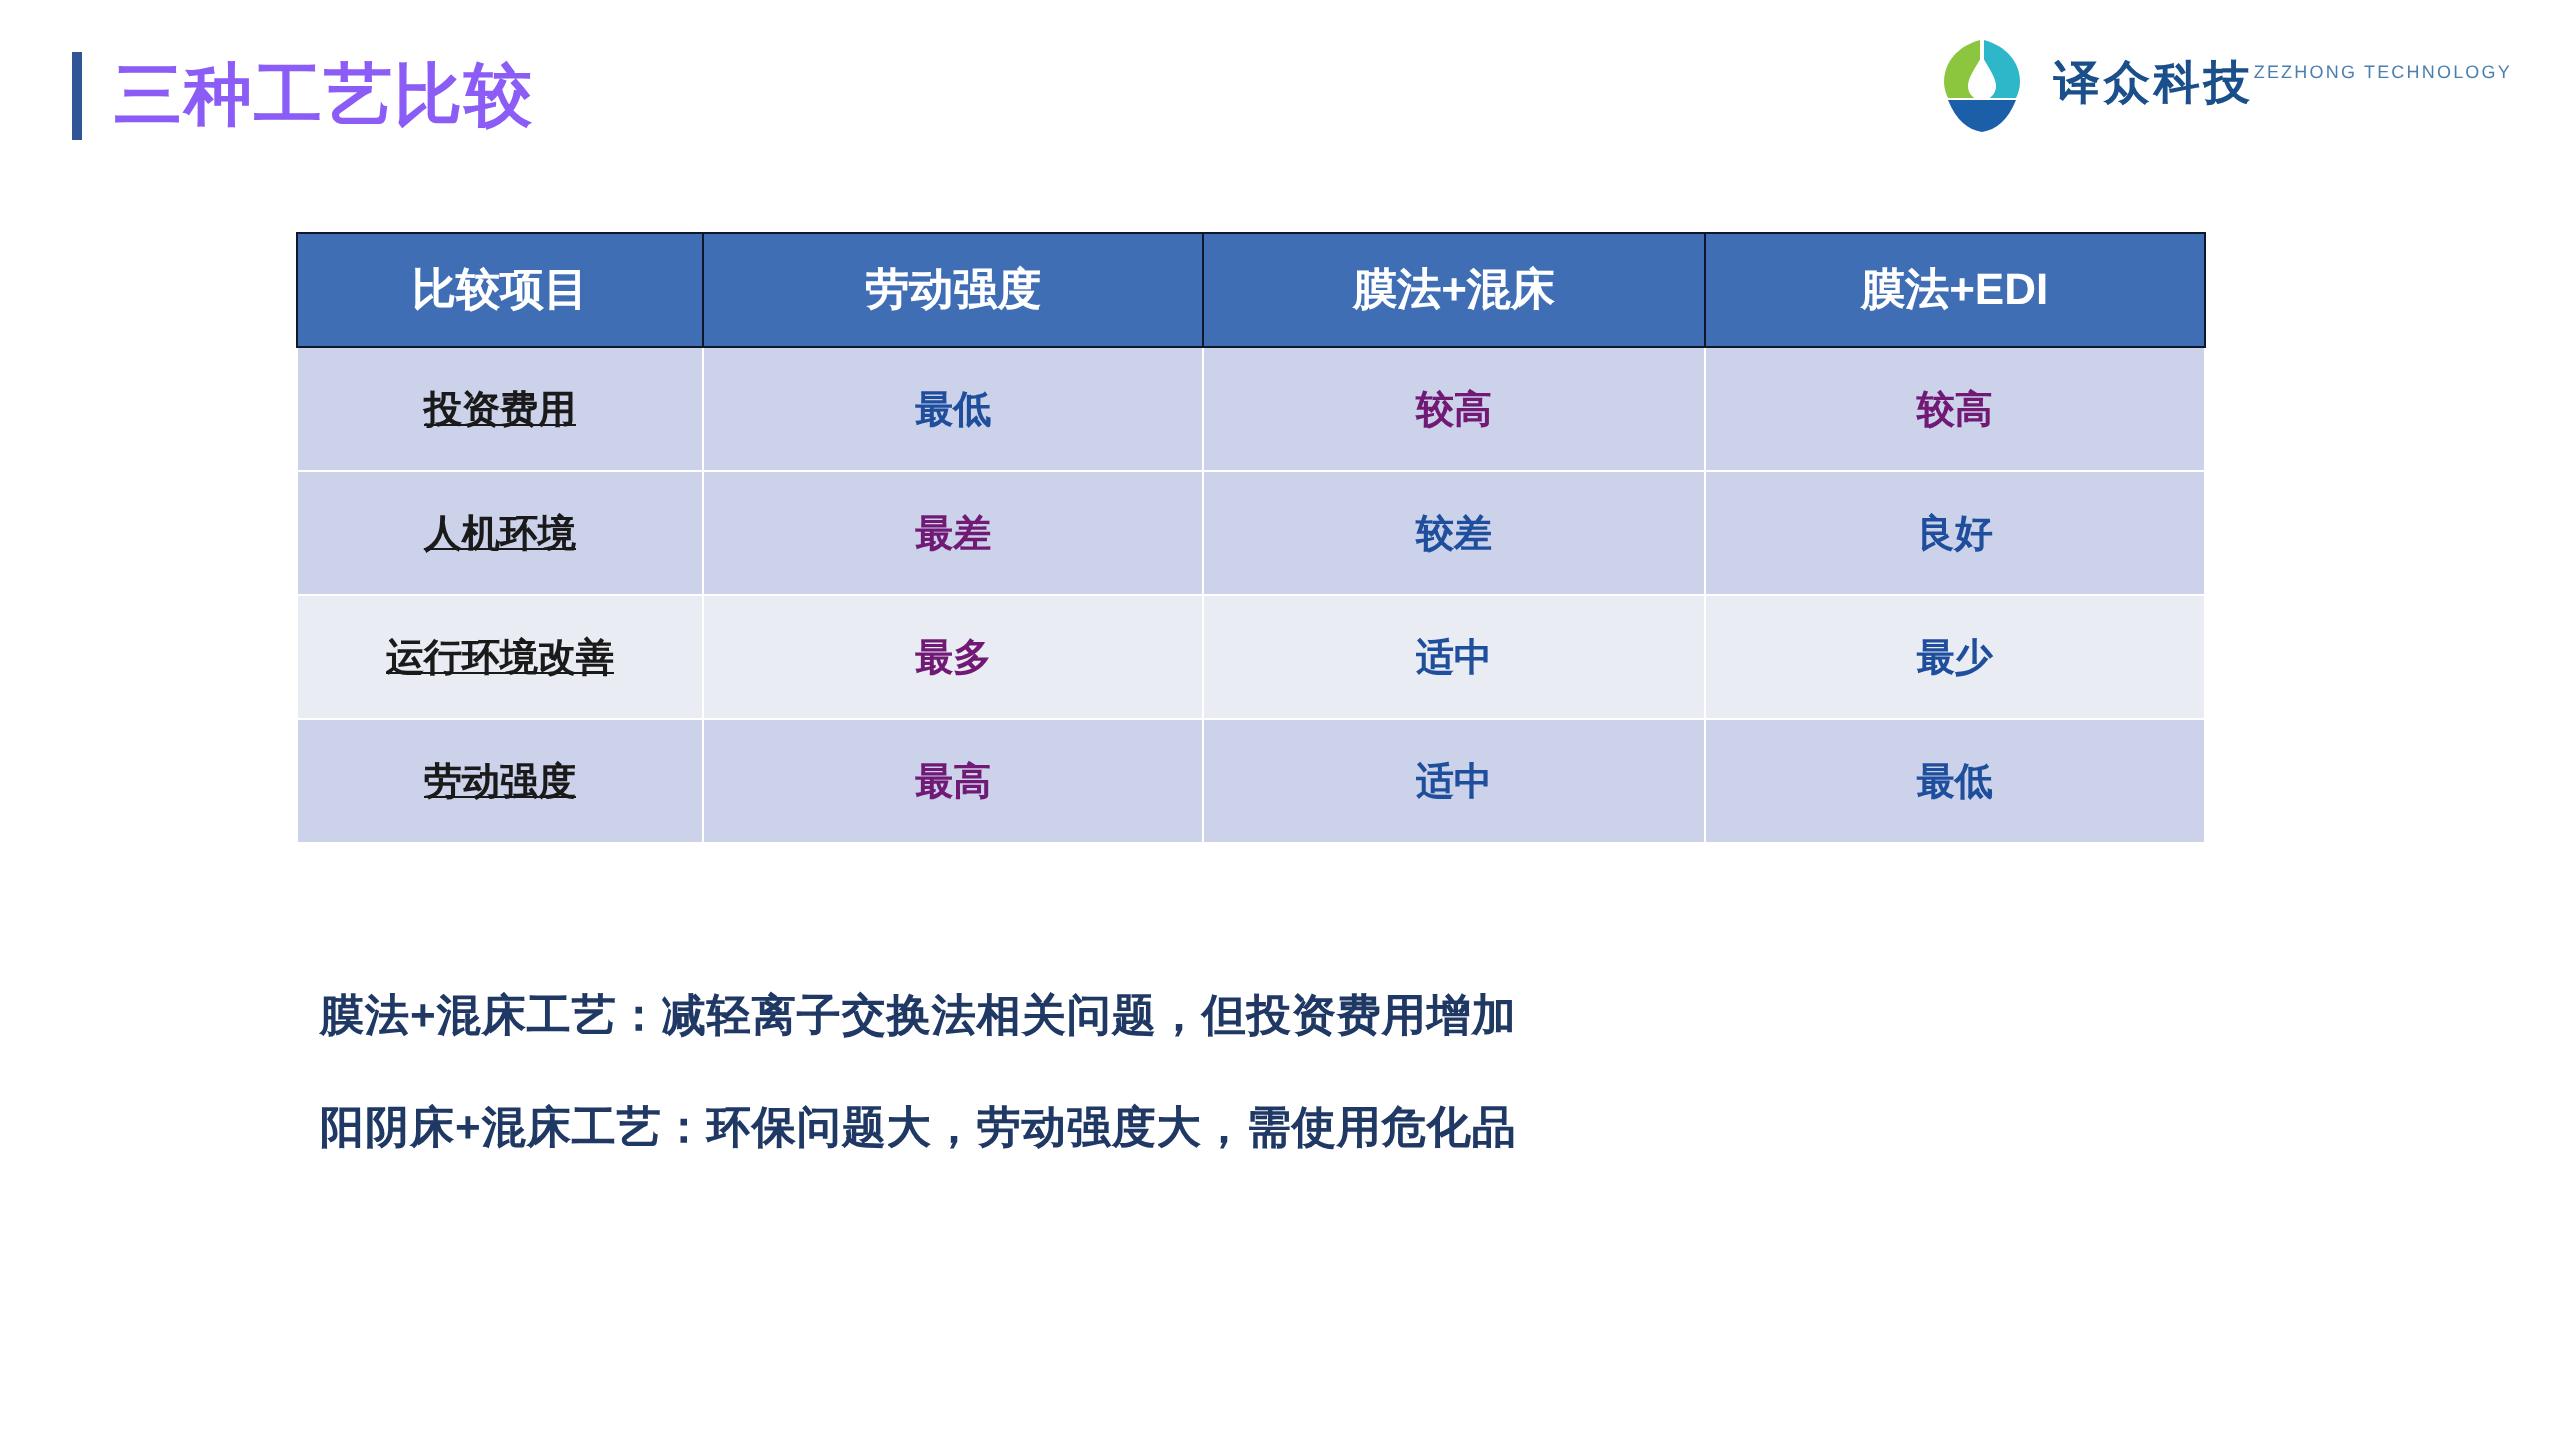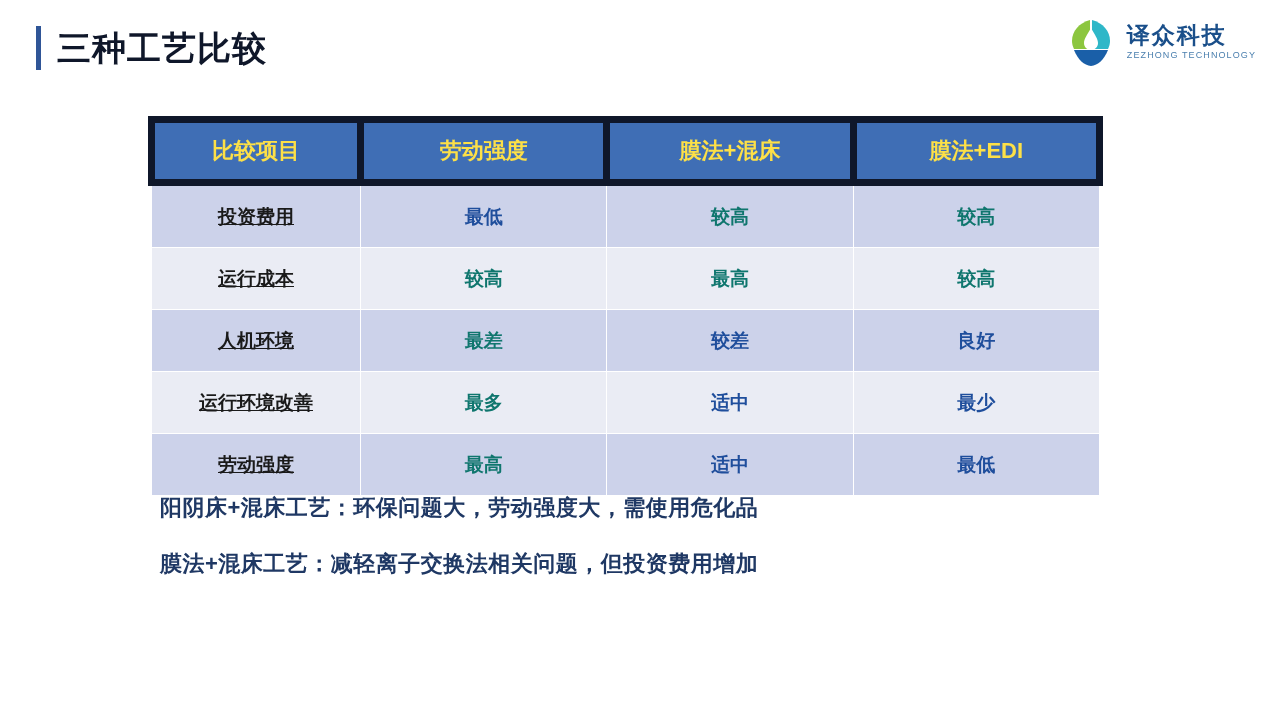--- a/index.html
+++ b/index.html
@@ -24,21 +24,21 @@
     align-items: center;
   }
   .title-bar {
     width: 5px;
     height: 44px;
     background: #2f5597;
     margin-right: 16px;
   }
   .title-text {
     font-size: 34px;
-    color: #0f172a;
+    color: #8b5cf6;
     font-weight: bold;
     letter-spacing: 1px;
     line-height: 1;
   }
 
   
   .logo-wrap {
     position: absolute;
     right: 24px;
     top: 14px;
@@ -46,21 +46,21 @@
     align-items: center;
   }
   .logo-mark {
     width: 56px;
     height: 56px;
     position: relative;
     margin-right: 8px;
   }
   .logo-text-block {
     display: flex;
-    flex-direction: column;
+    flex-direction: row;
     justify-content: center;
     line-height: 1.1;
   }
   .logo-cn {
     font-size: 23px;
     font-weight: bold;
     color: #1a4f8a;
     letter-spacing: 2px;
   }
   .logo-en {
@@ -77,38 +77,38 @@
     top: 116px;
     width: 955px;
   }
   table.cmp {
     border-collapse: collapse;
     width: 100%;
     table-layout: fixed;
   }
   table.cmp th {
     background: #3f6eb5;
-    color: #fde047;
+    color: #ffffff;
     font-size: 22px;
     font-weight: bold;
     height: 54px;
     text-align: center;
-    border: 7px solid #0f172a;
+    border: 1px solid #0f172a;
   }
   table.cmp td {
     height: 59px;
     text-align: center;
     font-size: 19px;
     font-weight: bold;
     border: 1px solid #ffffff;
   }
   .row-a td { background: #ccd2ea; }
   .row-b td { background: #eaecf4; }
   .c-blue { color: #1f4e9c; margin-top: 40px; }
-  .c-red  { color: #0f766e; }
+  .c-red  { color: #701a75; }
   .col-label { color: #1a1a1a; font-weight: bold; text-decoration: underline; }
 
   
   .notes {
     position: absolute;
     left: 160px;
     top: 493px;
     width: 1000px;
   }
   .note-line {
@@ -152,26 +152,20 @@
         <th>膜法+EDI</th>
       </tr>
     </thead>
     <tbody>
       <tr class="row-a">
         <td class="col-label">投资费用</td>
         <td class="c-blue">最低</td>
         <td class="c-red">较高</td>
         <td class="c-red">较高</td>
       </tr>
-      <tr class="row-b">
-        <td class="col-label">运行成本</td>
-        <td class="c-red">较高</td>
-        <td class="c-red">最高</td>
-        <td class="c-red">较高</td>
-      </tr>
       <tr class="row-a">
         <td class="col-label">人机环境</td>
         <td class="c-red">最差</td>
         <td class="c-blue">较差</td>
         <td class="c-blue">良好</td>
       </tr>
       <tr class="row-b">
         <td class="col-label">运行环境改善</td>
         <td class="c-red">最多</td>
         <td class="c-blue">适中</td>
@@ -181,15 +175,15 @@
         <td class="col-label">劳动强度</td>
         <td class="c-red">最高</td>
         <td class="c-blue">适中</td>
         <td class="c-blue">最低</td>
       </tr>
     </tbody>
   </table>
 </div>
 
 <div class="notes">
+  <div class="note-line">膜法+混床工艺：减轻离子交换法相关问题，但投资费用增加</div>
   <div class="note-line">阳阴床+混床工艺：环保问题大，劳动强度大，需使用危化品</div>
-  <div class="note-line">膜法+混床工艺：减轻离子交换法相关问题，但投资费用增加</div>
 </div>
 
 </body></html>

